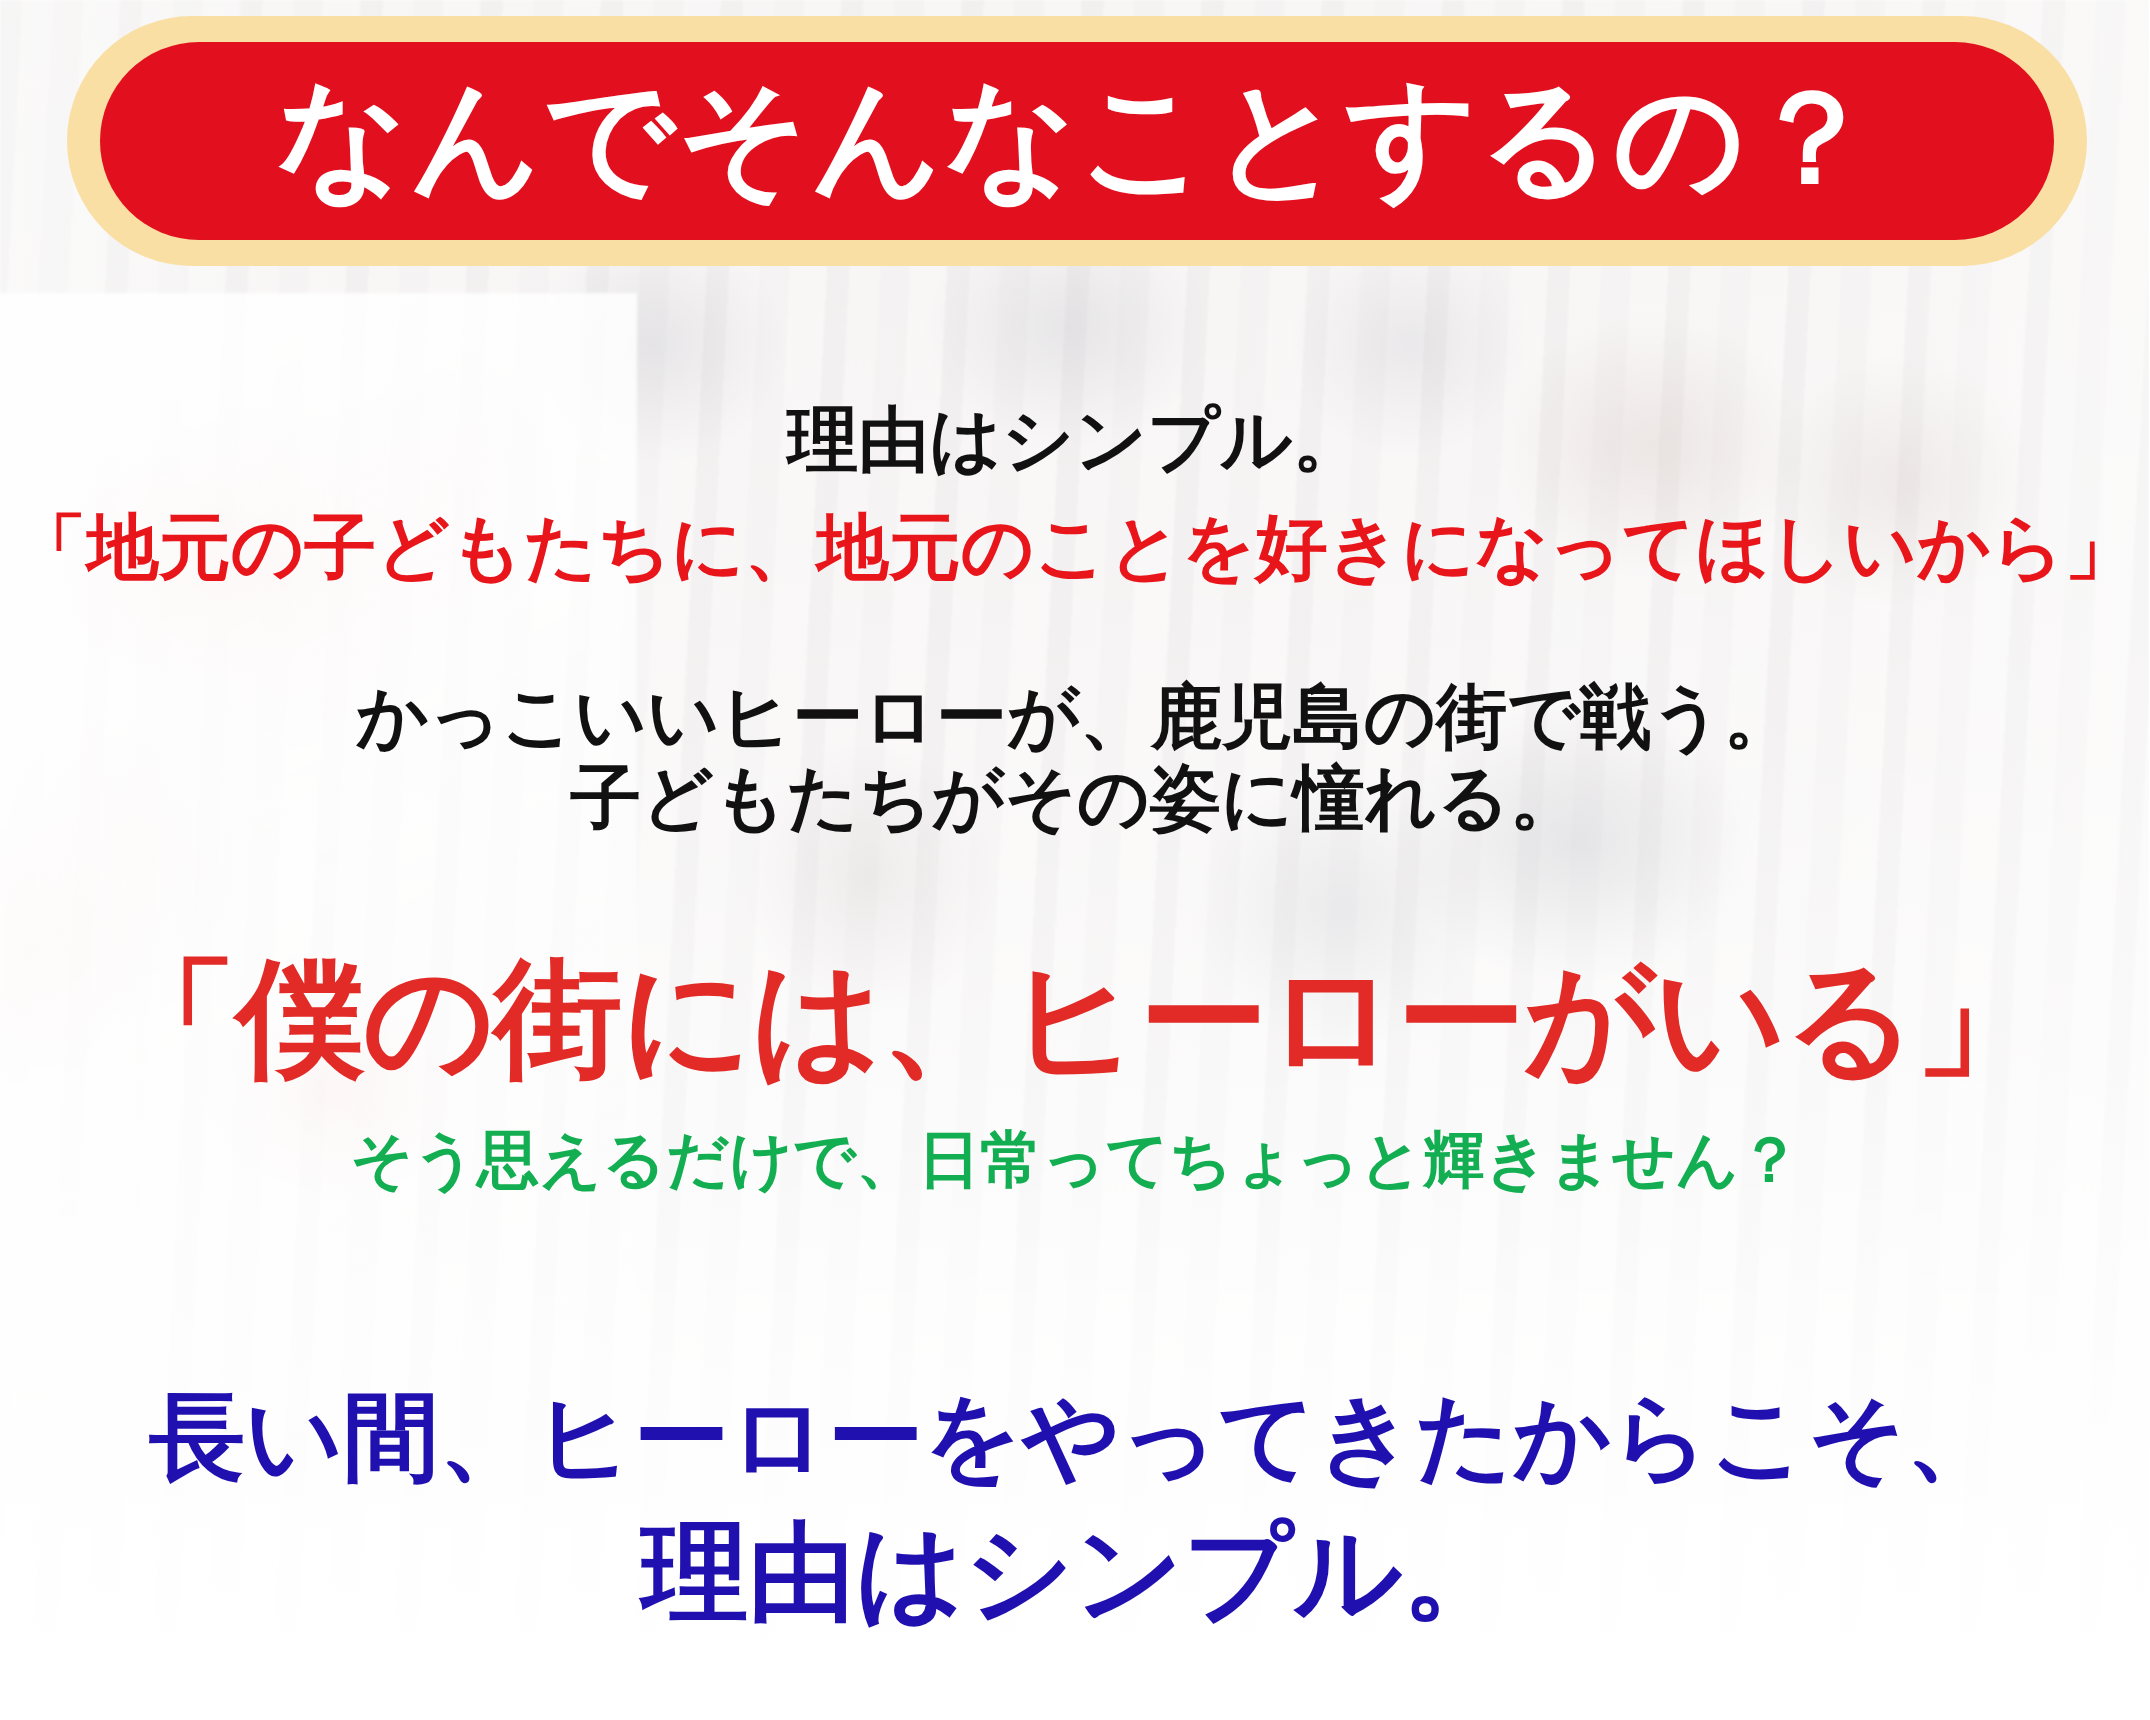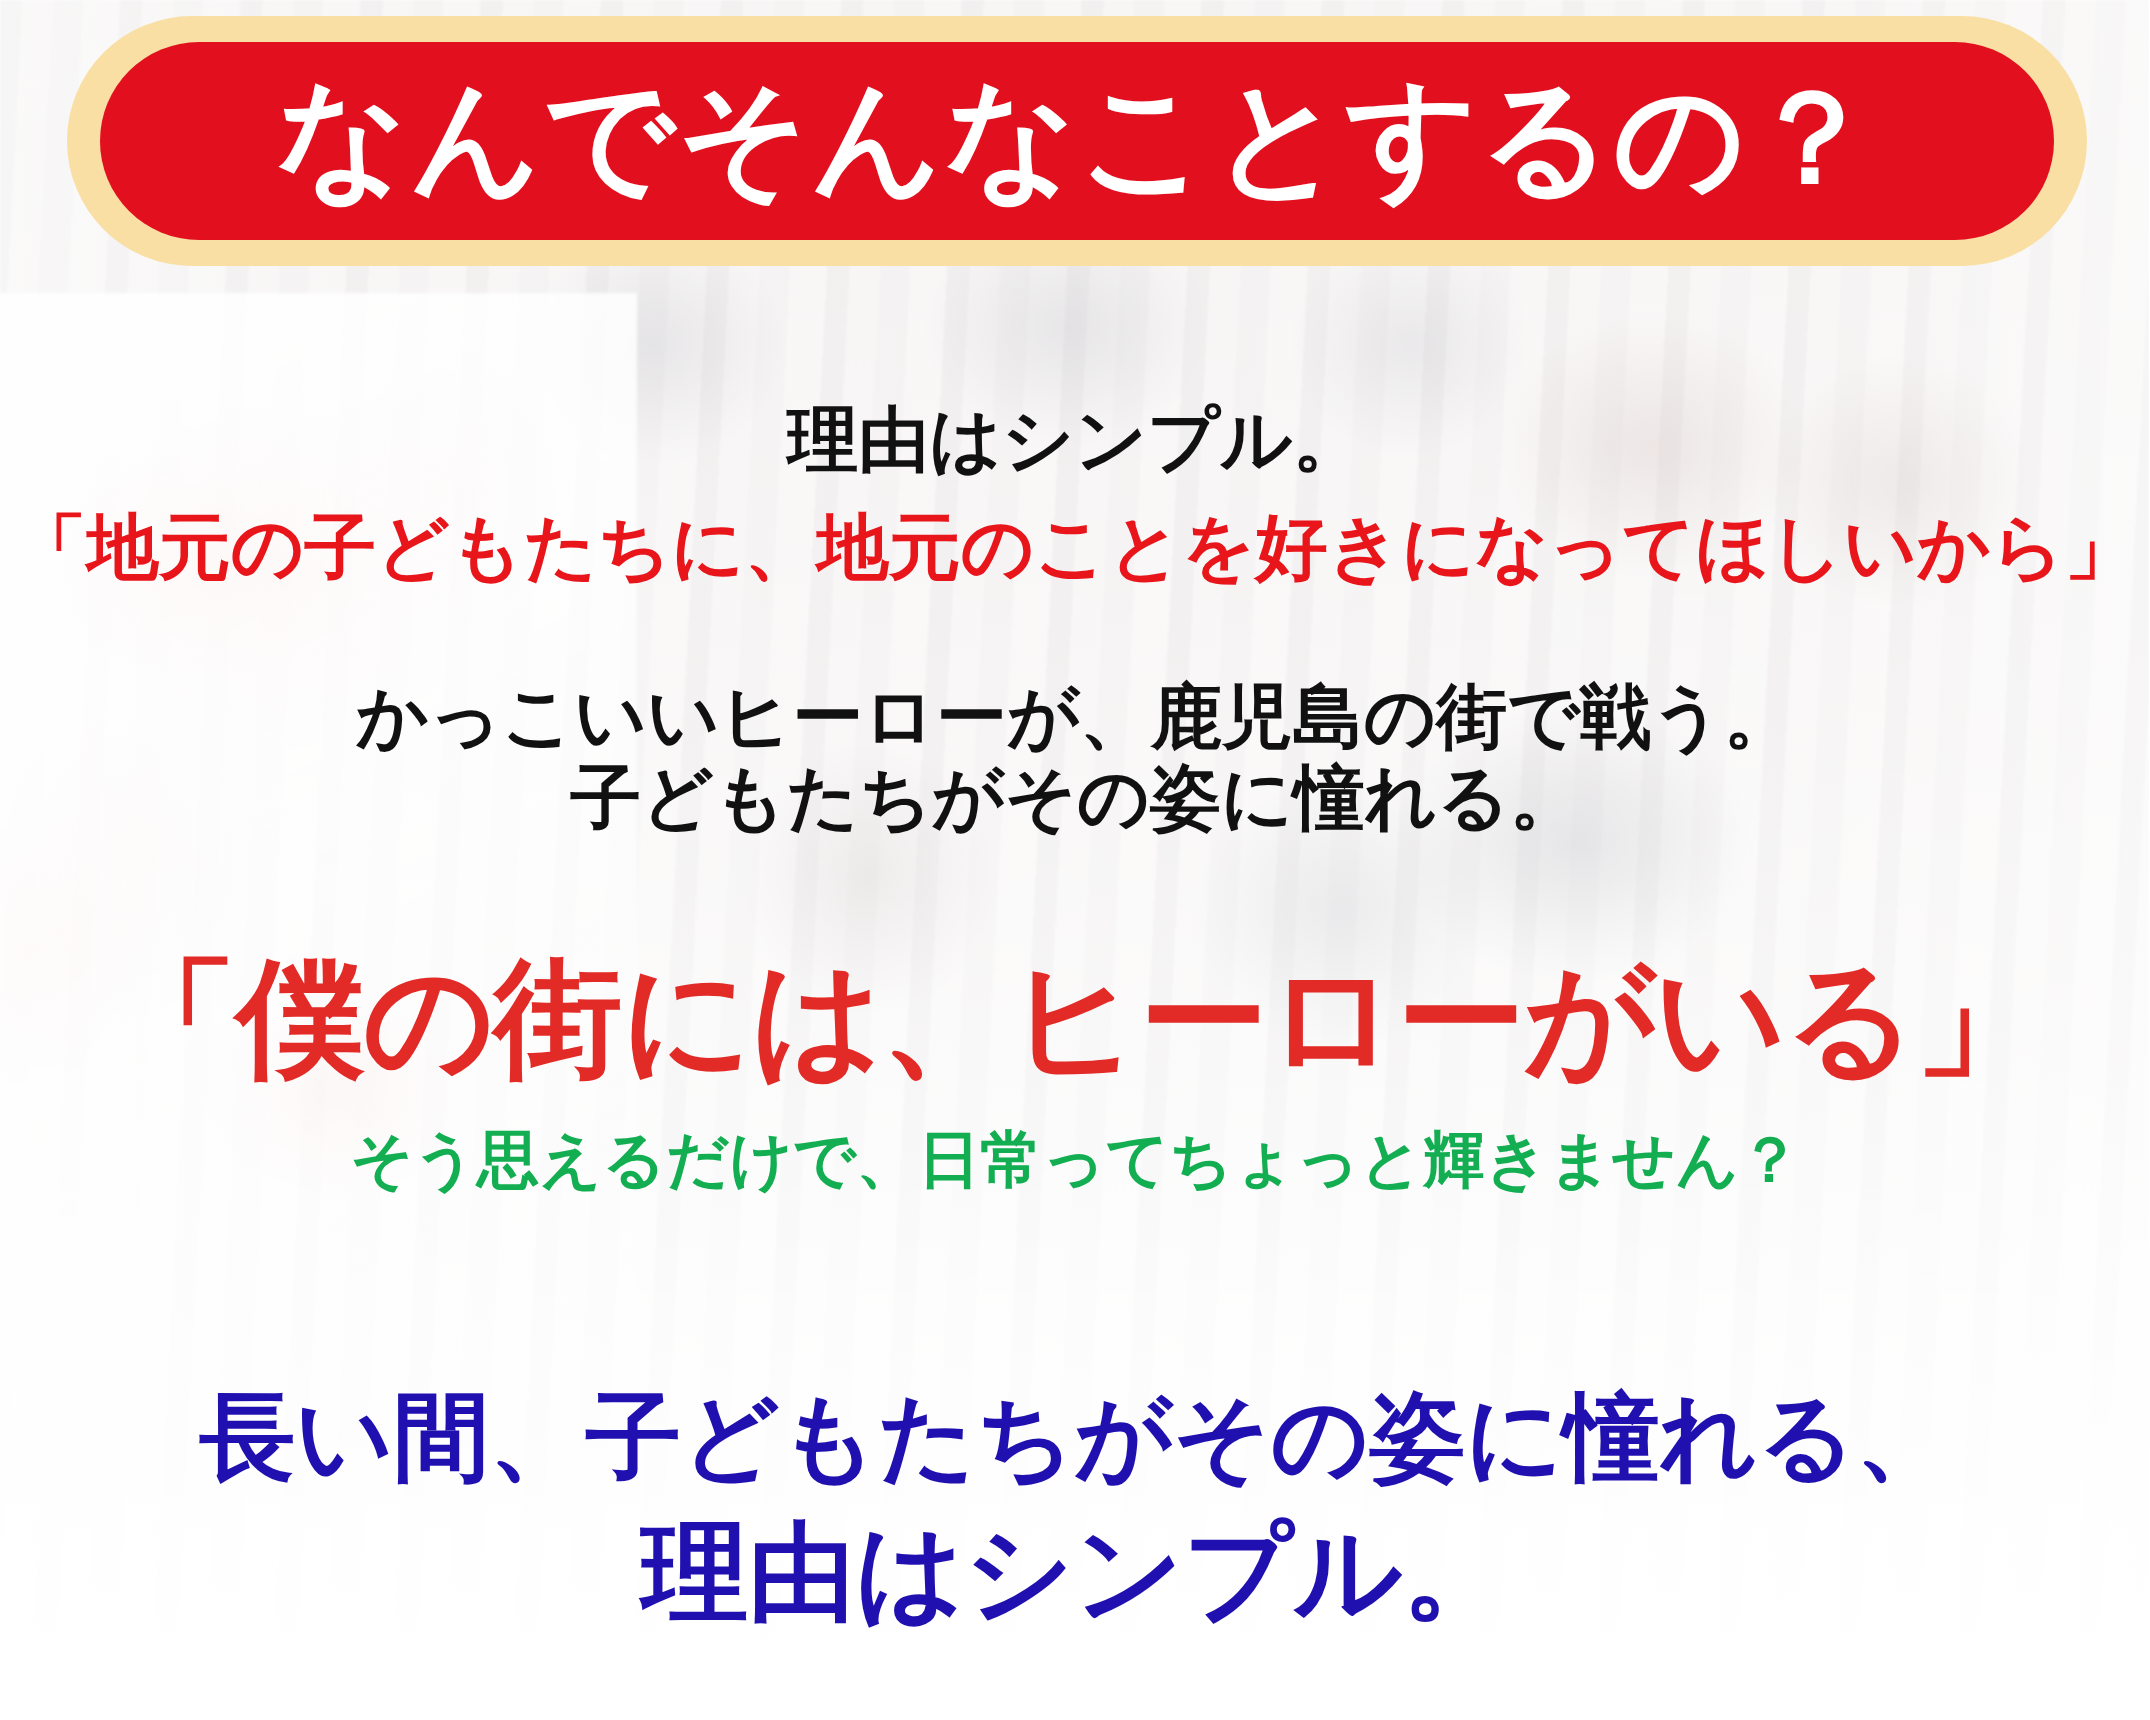--- a/index.html
+++ b/index.html
@@ -224,20 +224,20 @@
 
     <div class="line l-hero1">かっこいいヒーローが、鹿児島の街で戦う。</div>
 
     <div class="line l-hero2">子どもたちがその姿に憧れる。</div>
 
     <div class="line l-big-red">「僕の街には、ヒーローがいる」</div>
 
     <div class="line l-green-small">そう思えるだけで、日常ってちょっと輝きません？</div>
 
 
-    <div class="line l-blue1">長い間、子どもたちがその姿に憧れる、</div>
+    <div class="line l-blue1">長い間、ヒーローをやってきたからこそ、</div>
 
     <div class="line l-blue2">理由はシンプル。</div>
 
   </div>
 
 </div>
 
 
 </body></html>

